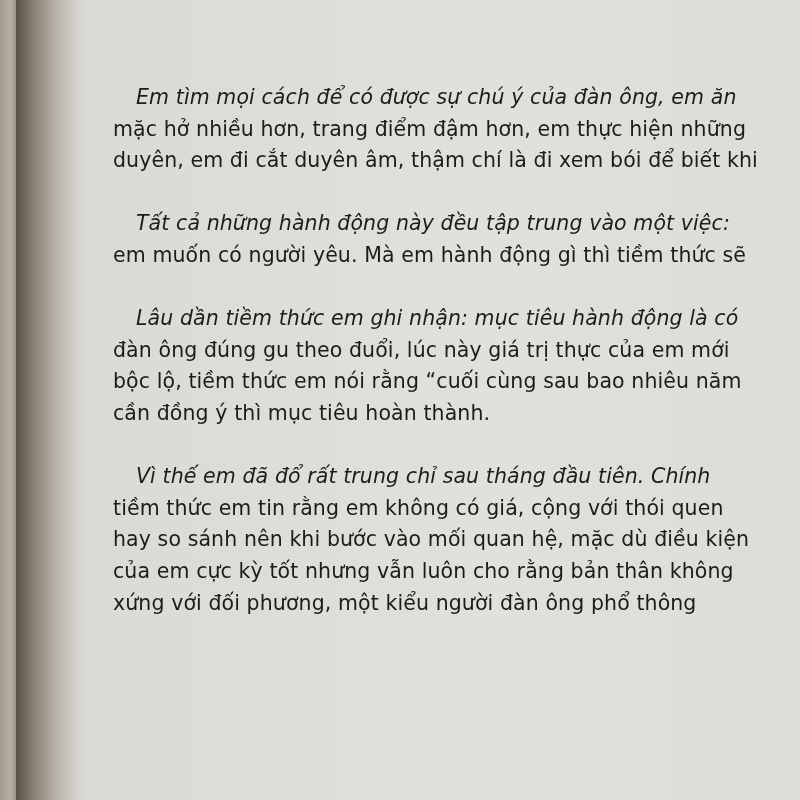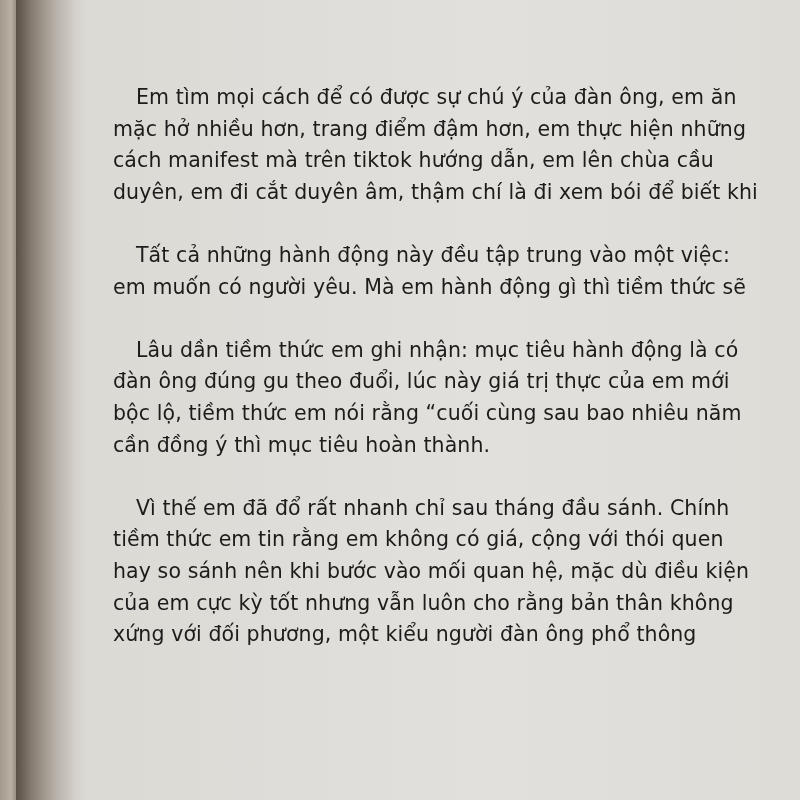--- a/index.html
+++ b/index.html
@@ -57,49 +57,49 @@
       text-indent: 23px;
       text-align: justify;
       text-align-last: left;
     }
     .line {
       display: block;
       white-space: nowrap;
     }
     .para .line:first-child {
       padding-left: 23px;
+      font-style: italic;
     }
     .para { text-indent: 0; }
   </style>
 </head>
 <body>
 
 <div class="scene">
   <div class="left-page-edge"></div>
   <div class="page"></div>
   <div class="gutter-shadow"></div>
 
   <div class="text-block">
     <p class="para">
       <span class="line">Em tìm mọi cách để có được sự chú ý của đàn ông, em ăn</span>
       <span class="line">mặc hở nhiều hơn, trang điểm đậm hơn, em thực hiện những</span>
-      <span class="line">cách manifest mà trên tiktok hướng dẫn, em lên chùa cầu</span>
       <span class="line">duyên, em đi cắt duyên âm, thậm chí là đi xem bói để biết khi</span>
     </p>
     <p class="para">
       <span class="line">Tất cả những hành động này đều tập trung vào một việc:</span>
       <span class="line">em muốn có người yêu. Mà em hành động gì thì tiềm thức sẽ</span>
     </p>
     <p class="para">
       <span class="line">Lâu dần tiềm thức em ghi nhận: mục tiêu hành động là có</span>
       <span class="line">đàn ông đúng gu theo đuổi, lúc này giá trị thực của em mới</span>
       <span class="line">bộc lộ, tiềm thức em nói rằng “cuối cùng sau bao nhiêu năm</span>
       <span class="line">cần đồng ý thì mục tiêu hoàn thành.</span>
     </p>
     <p class="para">
-      <span class="line">Vì thế em đã đổ rất nhanh chỉ sau tháng đầu sánh. Chính</span>
+      <span class="line">Vì thế em đã đổ rất trung chỉ sau tháng đầu tiên. Chính</span>
       <span class="line">tiềm thức em tin rằng em không có giá, cộng với thói quen</span>
       <span class="line">hay so sánh nên khi bước vào mối quan hệ, mặc dù điều kiện</span>
       <span class="line">của em cực kỳ tốt nhưng vẫn luôn cho rằng bản thân không</span>
       <span class="line">xứng với đối phương, một kiểu người đàn ông phổ thông</span>
     </p>
   </div>
 </div>
 
 </body></html>

